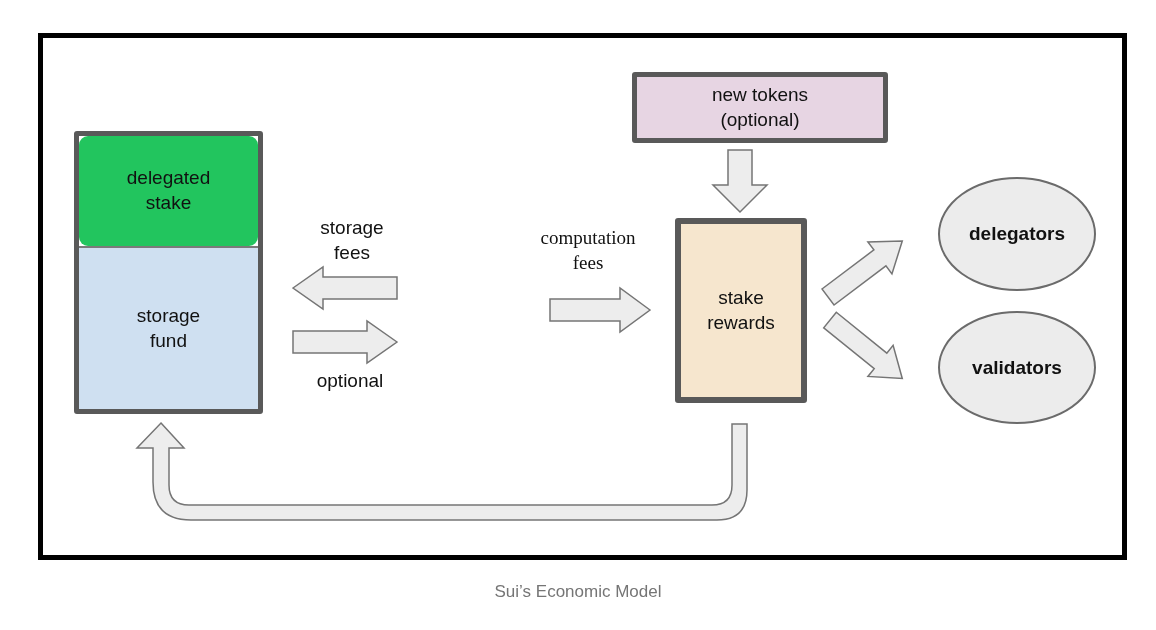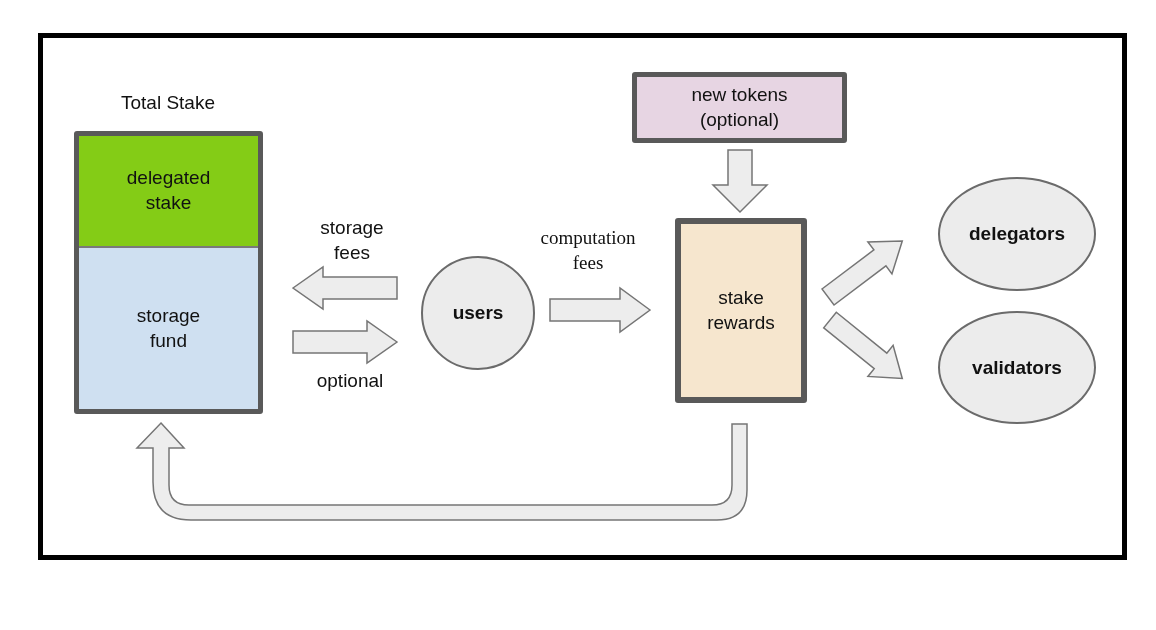--- a/index.html
+++ b/index.html
@@ -20,35 +20,36 @@
     position:absolute;display:flex;align-items:center;justify-content:center;
     text-align:center;white-space:pre-line;box-sizing:border-box;font-size:19px;
   }
   .bold{font-weight:bold;}
   .stack-box{
     position:absolute;left:74px;top:131px;width:189px;height:283px;
     border:5px solid #595959;border-radius:3px;box-sizing:border-box;
     display:flex;flex-direction:column;
   }
   .stack-top{
-    height:110px;background:#84cc16;display:flex;align-items:center;
+    height:110px;background:#22c55e;display:flex;align-items:center;
     justify-content:center;text-align:center;white-space:pre-line;font-size:19px;
     line-height:1.3;
+    border-radius:9px;
   }
   .stack-bottom{
     flex:1;background:#cfe0f1;border-top:2px solid #7a7a7a;display:flex;
     align-items:center;justify-content:center;text-align:center;
     white-space:pre-line;font-size:19px;line-height:1.3;
   }
   .rewards-box{
     left:675px;top:218px;width:132px;height:185px;
     border:6px solid #595959;border-radius:3px;background:#f6e6ce;line-height:1.3;
   }
   .tokens-box{
-    left:632px;top:72px;width:215px;height:71px;
+    left:632px;top:72px;width:256px;height:71px;
     border:5px solid #595959;border-radius:3px;background:#e7d5e3;line-height:1.3;
   }
   .circle{
     left:421px;top:256px;width:114px;height:114px;border-radius:50%;
     background:#ececec;border:2px solid #6b6b6b;
   }
   .ellipse{
     width:158px;border-radius:50%;background:#ececec;border:2px solid #6b6b6b;
   }
   .ellipse.delegators{left:938px;top:177px;height:114px;}
@@ -76,40 +77,39 @@
 
     <polygon class="arrow" points="650,310 620,288 620,299 550,299 550,321 620,321 620,332"></polygon>
 
     <polygon class="arrow" points="740,212 713,185 728,185 728,150 752,150 752,185 767,185"></polygon>
 
     <polygon class="arrow" points="0,-10 65,-10 65,-20 93,0 65,20 65,10 0,10" transform="translate(828,297) rotate(-37)"></polygon>
 
     <polygon class="arrow" points="0,-10 65,-10 65,-20 93,0 65,20 65,10 0,10" transform="translate(830,320) rotate(39)"></polygon>
   </svg>
 
-  <div class="lbl" style="left:78px;top:91px;width:180px;">Total Stake</div>
 
   <div class="stack-box">
     <div class="stack-top">delegated
 stake</div>
     <div class="stack-bottom">storage
 fund</div>
   </div>
 
   <div class="lbl" style="left:292px;top:216px;width:120px;">storage
 fees</div>
   <div class="lbl" style="left:290px;top:369px;width:120px;">optional</div>
   <div class="lbl" style="left:518px;top:226px;width:140px;font-family:Liberation Serif, serif;">computation
 fees</div>
 
-  <div class="node circle bold">users</div>
 
   <div class="node tokens-box">new tokens
 (optional)</div>
 
   <div class="node rewards-box">stake
 rewards</div>
 
   <div class="node ellipse validators bold">validators</div>
   <div class="node ellipse delegators bold">delegators</div>
 
+  <div class="caption">Sui’s Economic Model</div>
 
 </div>
 
 </body></html>

